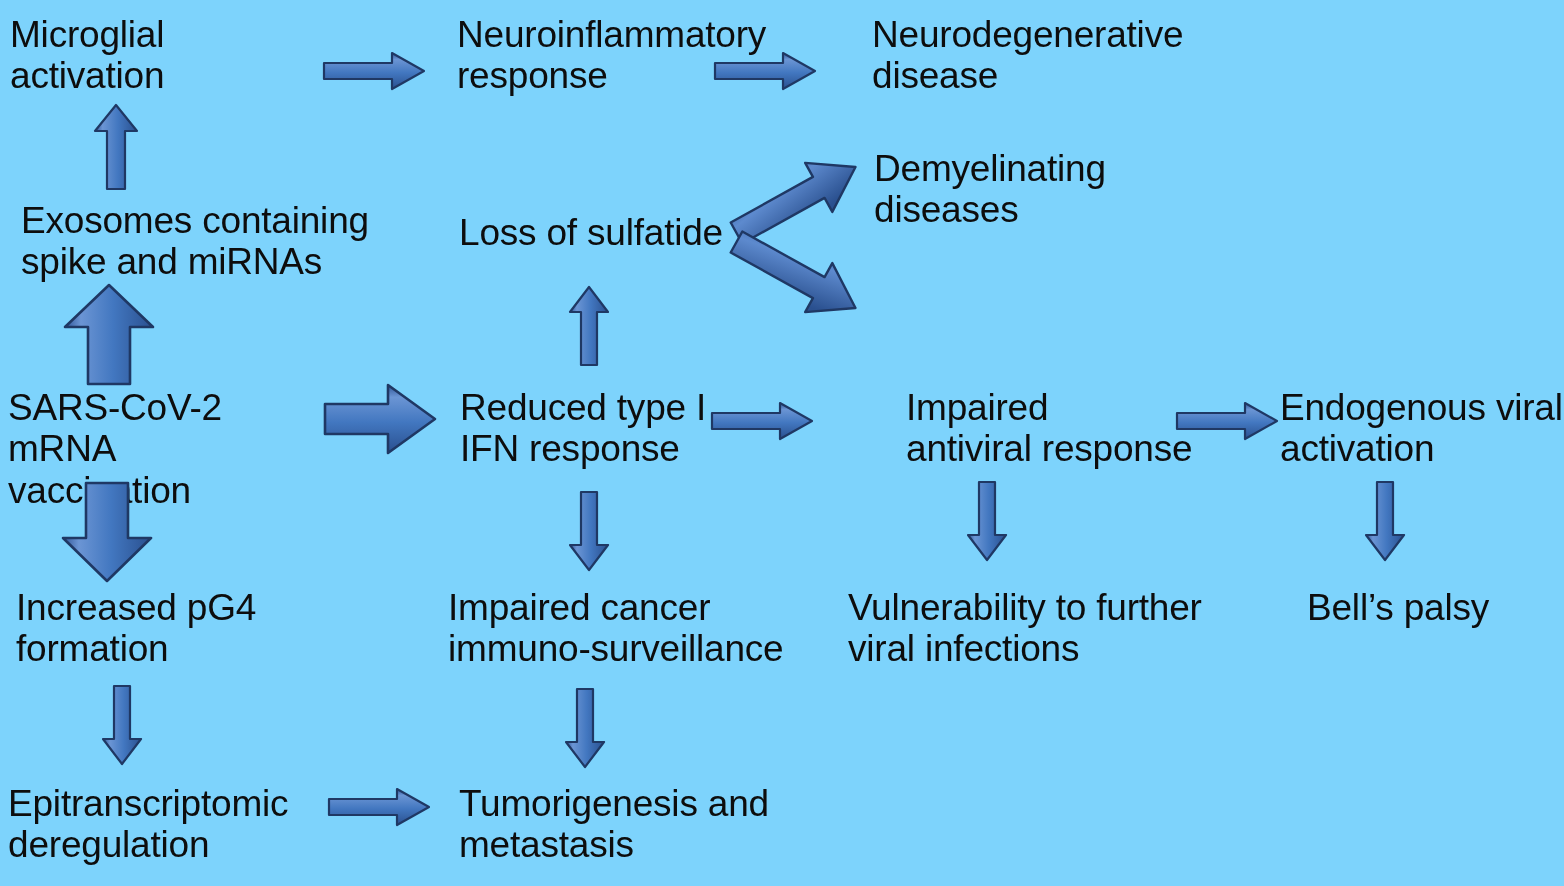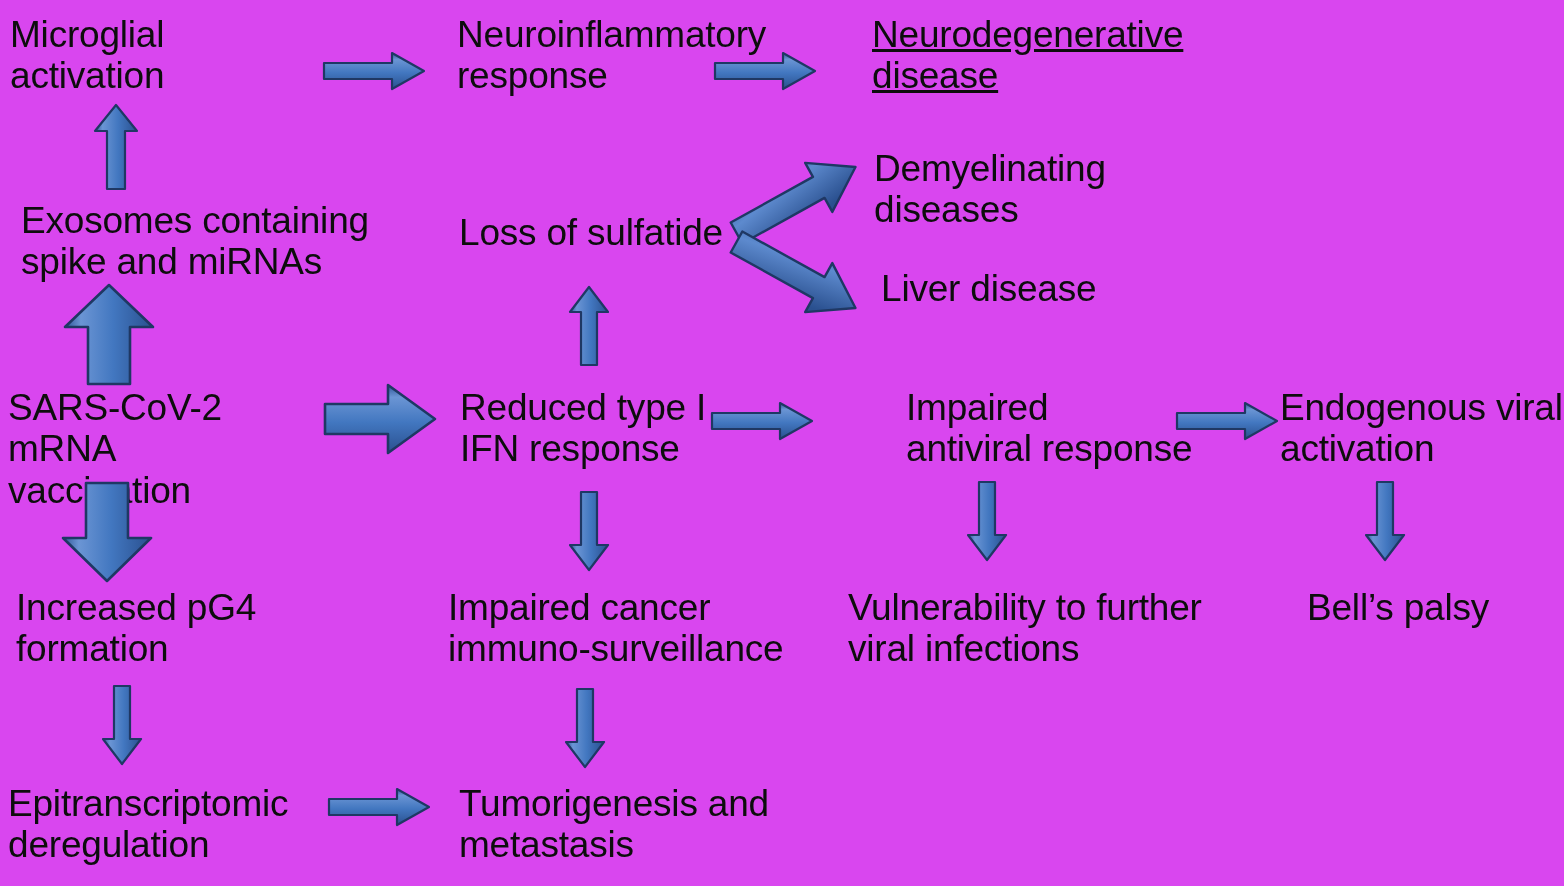--- a/index.html
+++ b/index.html
@@ -4,21 +4,21 @@
 <style>
   html, body {
     margin: 0;
     padding: 0;
     background: #ffffff;
   }
   #canvas {
     position: relative;
     width: 1564px;
     height: 886px;
-    background: #d946ef;
+    background: #7dd3fc;
     overflow: hidden;
     font-family: "Liberation Sans", sans-serif;
   }
   .node {
     position: absolute;
     color: #0d0d0d;
     font-family: "Liberation Sans", sans-serif;
     font-size: 37px;
     line-height: 1.12;
     font-weight: 400;
@@ -59,32 +59,31 @@
       </linearGradient>
     </defs>
   </svg>
 
   <div class="node" style="left:10px; top:14px; width:310px;">Microglial
 activation</div>
 
   <div class="node" style="left:457px; top:14px; width:360px;">Neuroinflammatory
 response</div>
 
-  <div class="node" style="left:872px; top:14px; width:360px;text-decoration:underline;">Neurodegenerative
+  <div class="node" style="left:872px; top:14px; width:360px;">Neurodegenerative
 disease</div>
 
   <div class="node" style="left:10px; top:200px; width:360px;margin-left:11px;">Exosomes containing
 spike and miRNAs</div>
 
   <div class="node" style="left:459px; top:212px; width:300px;">Loss of sulfatide</div>
 
   <div class="node" style="left:874px; top:132px; width:330px;margin-top:16px;">Demyelinating
 diseases</div>
 
-  <div class="node" style="left:881px; top:268px; width:330px;">Liver disease</div>
 
   <div class="node" style="left:8px; top:387px; width:330px;">SARS-CoV-2 mRNA
 vaccination</div>
 
   <div class="node" style="left:460px; top:387px; width:310px;">Reduced type I
 IFN response</div>
 
   <div class="node" style="left:869px; top:387px; width:330px;margin-left:37px;">Impaired
 antiviral response</div>
 

